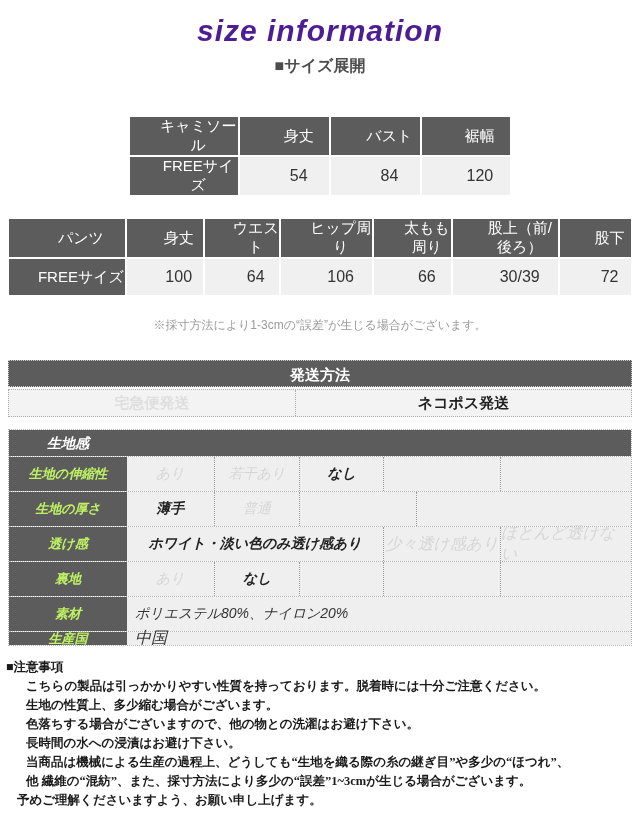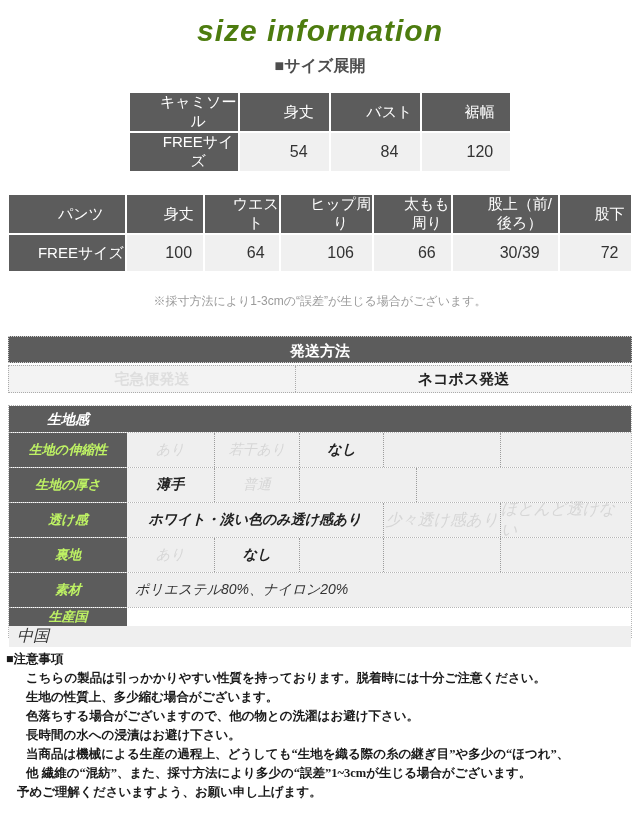--- a/index.html
+++ b/index.html
@@ -12,29 +12,29 @@
   }
   .page { width: 640px; height: 832px; padding-top: 14px; }
 
   
   .title {
     text-align: center;
     font-style: italic;
     font-weight: bold;
     font-size: 30px;
     letter-spacing: 1px;
-    color: #4d7c0f;
+    color: #4c1d95;
     margin-bottom: 8px;
   }
   .subtitle {
     text-align: center;
     font-size: 16px;
     font-weight: 600;
     color: #4d4d4d;
-    margin-bottom: 14px;
+    margin-bottom: 38px;
   }
 
   
   table.size {
     border-collapse: separate;
     border-spacing: 2px;
     table-layout: fixed;
   }
   table.size th, table.size td {
     height: 36px;
@@ -121,21 +121,21 @@
   .f-cells { flex: 1; display: flex; background: #efefef; }
   .f-cell {
     display: flex;
     align-items: center;
     justify-content: center;
     font-size: 14px;
     border-left: 1px dotted #9c9c9c;
   }
   .f-cell:first-child { border-left: none; }
   .h35 { height: 35px; }
-  .h22 { height: 30px; flex-direction: column; }
+  .h22 { height: 14px; }
   .w1 { width: 17.2%; } .w2 { width: 17.0%; } .w3 { width: 16.6%; }
   .w4 { width: 23.2%; } .w5 { width: 26.0%; }
   .w123 { width: 50.8%; }
   .wfull { width: 100%; justify-content: flex-start; padding-left: 8px; }
   .on-cell  { color: #222; font-weight: bold; }
   .off-cell { color: #d6d6d6; }
   .small-txt { font-size: 16px; }
 
   
   .notice {

